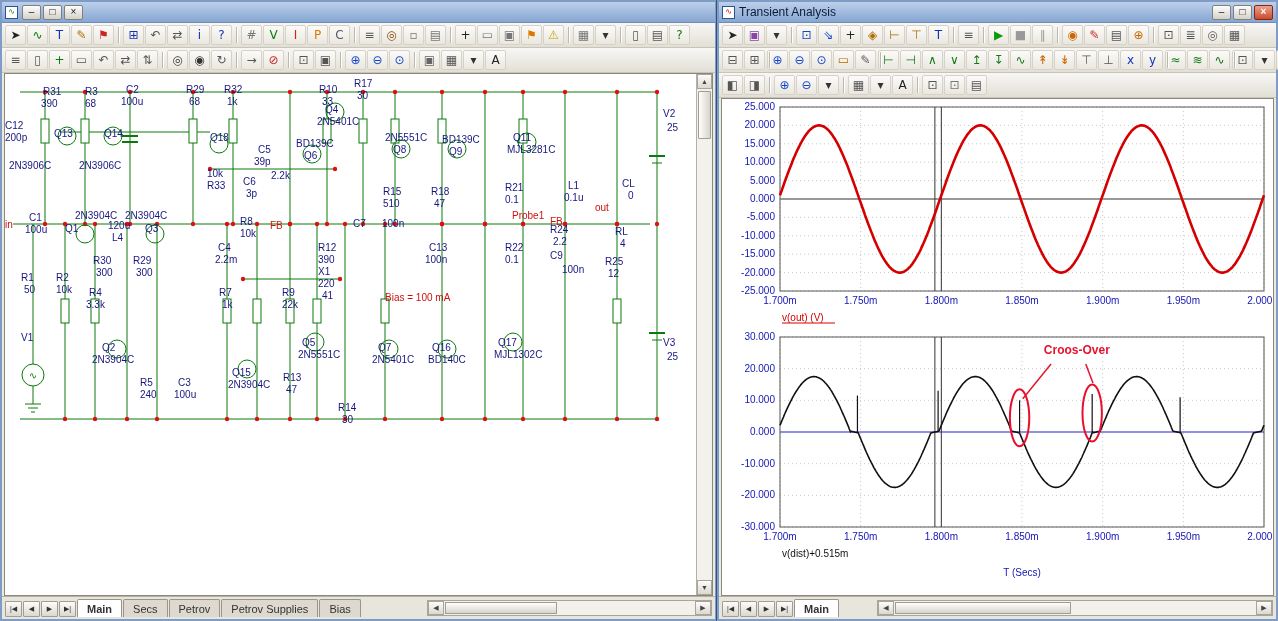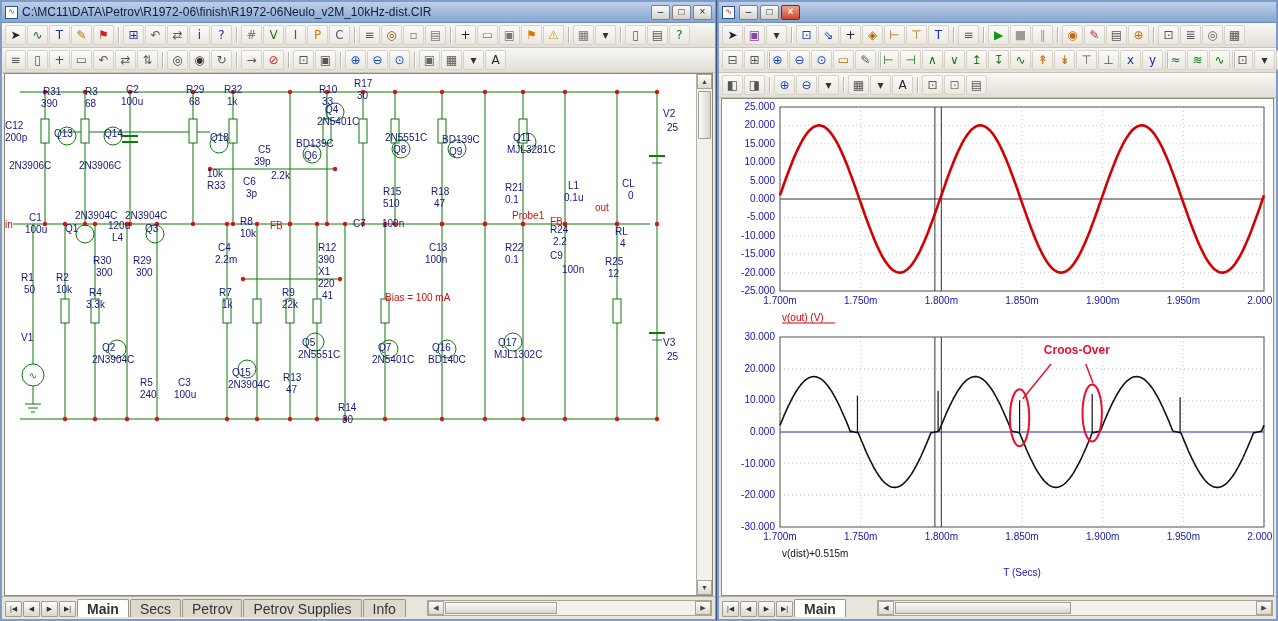--- a/index.html
+++ b/index.html
@@ -33,41 +33,40 @@
   .vscroll{width:16px;display:flex;flex-direction:column;background:#f3f1ec;border-left:1px solid #b5b0a4;}
   .vtrack{flex:1;position:relative;}
   .vthumb{position:absolute;left:1px;right:1px;top:2px;height:48px;background:linear-gradient(90deg,#fdfdfc,#d9d5cc);border:1px solid #a29d92;border-radius:1px;}
   .sbtn{height:15px;width:100%;display:flex;align-items:center;justify-content:center;font-size:7px;color:#444;
     background:linear-gradient(#fcfcfb,#dcd8d0);border:1px solid #a9a49a;}
   .tabbar{position:absolute;left:0;right:0;bottom:0;height:23px;display:flex;align-items:flex-end;gap:1px;
     padding:2px 3px;background:#e8e5dd;border-top:1px solid #b5b0a4;}
   .navbtn{width:17px;height:16px;display:flex;align-items:center;justify-content:center;font-size:7px;color:#333;
     background:linear-gradient(#fcfcfb,#dcd8d0);border:1px solid #a29d92;border-radius:1px;margin-bottom:0px;}
   .tabs{display:flex;gap:1px;align-items:flex-end;}
-  .tab{height:18px;padding:0 9px;font-size:14px;display:flex;align-items:center;background:#ddd9cf;
+  .tab{height:18px;padding:0 9px;font-size:11px;display:flex;align-items:center;background:#ddd9cf;
     border:1px solid #9a958a;border-bottom:none;border-radius:2px 2px 0 0;color:#333;}
   .tab.active{background:#fff;font-weight:bold;}
   .spacer{flex:1;}
   .hscroll{height:16px;display:flex;align-items:stretch;background:#f3f1ec;border:1px solid #aaa599;margin-bottom:1px;}
   .hscroll .sbtn{width:16px;height:auto;}
   .htrack{flex:1;position:relative;}
   .hthumb{position:absolute;top:1px;bottom:1px;left:1px;background:linear-gradient(#fdfdfc,#d9d5cc);border:1px solid #a29d92;}
   #rw-plots{position:absolute;left:2px;right:2px;top:96px;bottom:23px;background:#fff;border:1px solid #8d887e;overflow:hidden;}
   .plot-title{height:15px;text-align:center;color:#1414b4;font-size:11px;padding-top:2px;}
   .chart-host{display:flex;justify-content:center;}
 </style>
 </head>
 <body>
 
 <div id="screen">
 
   <section class="win" id="left-win">
     <div class="titlebar">
       <span class="ticon">∿</span>
-      <span class="title-text">C:\MC11\DATA\Petrov\R1972-06\finish\R1972-06Neulo_v2M_10kHz-dist.CIR</span>
       <span class="winbtns">
         <span class="wbtn">–</span>
         <span class="wbtn">□</span>
         <span class="wbtn">×</span>
       </span>
     </div>
     <div class="toolbar" id="lw-tb1">
         <div class="tbtn" style="color: rgb(34, 34, 34);">➤</div>
         <div class="tbtn" style="color: rgb(10, 122, 10);">∿</div>
         <div class="tbtn" style="color: rgb(17, 51, 187);">T</div>
@@ -295,36 +294,37 @@
     <div class="tabbar">
       <div class="navbtn">|◀</div>
       <div class="navbtn">◀</div>
       <div class="navbtn">▶</div>
       <div class="navbtn">▶|</div>
       <div class="tabs" id="lw-tabs">
           <div class="tab active">Main</div>
           <div class="tab">Secs</div>
           <div class="tab">Petrov</div>
           <div class="tab">Petrov Supplies</div>
-          <div class="tab">Info</div>
+          <div class="tab">Bias</div>
         </div>
       <div class="spacer"></div>
       <div class="hscroll" style="width:285px">
         <div class="sbtn">◀</div>
         <div class="htrack">
           <div class="hthumb" style="width:112px"></div>
         </div>
         <div class="sbtn">▶</div>
       </div>
     </div>
   </section>
 
   <section class="win" id="right-win">
     <div class="titlebar">
       <span class="ticon chart">∿</span>
+      <span class="title-text">Transient Analysis</span>
       <span class="winbtns">
         <span class="wbtn">–</span>
         <span class="wbtn">□</span>
         <span class="wbtn close-red">×</span>
       </span>
     </div>
     <div class="toolbar" id="rw-tb1">
         <div class="tbtn" style="color: rgb(34, 34, 34);">➤</div>
         <div class="tbtn" style="color: rgb(136, 68, 170);">▣</div>
         <div class="tbtn" style="color: rgb(51, 51, 51);">▾</div>

